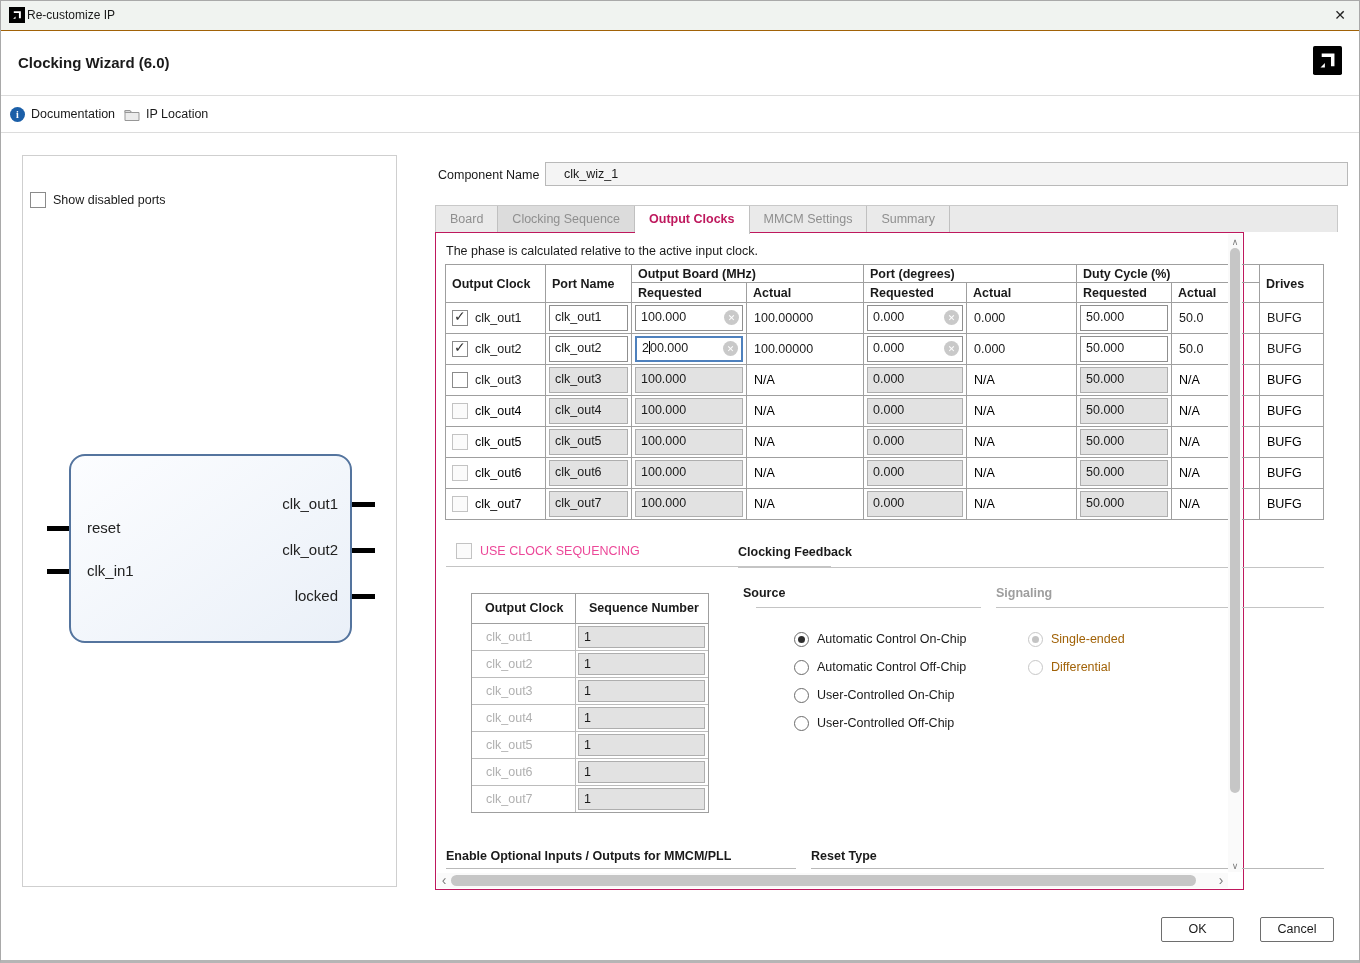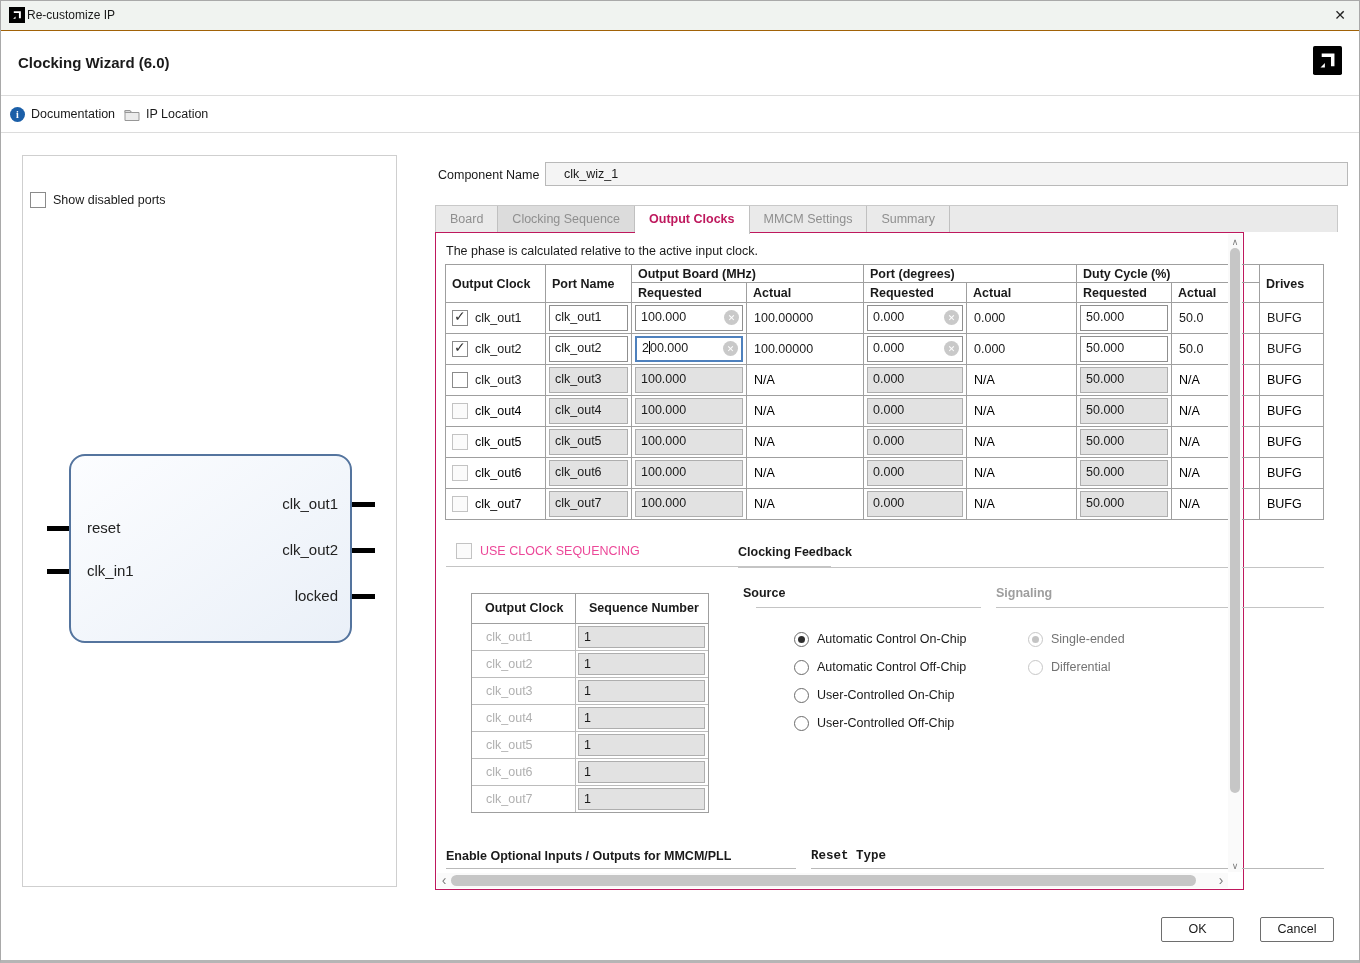--- a/index.html
+++ b/index.html
@@ -97,21 +97,21 @@
   .srow .sc2{position:relative;}
   .sfld{position:absolute;inset:2px;border:1px solid #aeaeae;background:#e2e2e2;line-height:20px;padding-left:5px;}
 
   
   .sect{position:absolute;font-weight:bold;}
   .opt{height:28px;display:flex;align-items:center;gap:8px;}
   .radio{width:13px;height:13px;border-radius:50%;border:1px solid #6b6b6b;background:#fff;position:relative;flex:none;}
   .radio.sel::after{content:"";position:absolute;inset:3px;border-radius:50%;background:#2f2f2f;}
   .opt.dis .radio{border-color:#c7c7c7;}
   .opt.dis .radio.sel::after{background:#c4c4c4;}
-  .opt.dis .olabel{color:#737373;}
+  .opt.dis .olabel{color:#a16207;}
 
   
   .hscroll{position:absolute;left:1px;right:15px;bottom:1px;height:15px;background:#fafafa;}
   .hthumb{position:absolute;left:14px;top:2px;width:745px;height:11px;background:#c6c6c6;border-radius:6px;}
   .vscroll{position:absolute;right:1px;top:1px;bottom:17px;width:14px;background:#fafafa;}
   .vthumb{position:absolute;top:14px;left:2px;width:10px;height:545px;background:#c6c6c6;border-radius:5px;}
   .sarrow{position:absolute;color:#7a7a7a;font-size:11px;width:14px;height:14px;text-align:center;line-height:14px;}
   .sarrow.l{left:0;}.sarrow.r{right:0;}.sarrow.u{top:0;}.sarrow.d{bottom:0;}
   .sarrow.l::before{content:"\2039";font-size:14px;}
   .sarrow.r::before{content:"\203A";font-size:14px;}
@@ -454,21 +454,21 @@
         <span class="olabel">Single-ended</span>
       </div>
       <div class="opt dis">
         <span class="radio"></span>
         <span class="olabel">Differential</span>
       </div>
     </div>
 
   <div class="sect" style="left:10px;top:616px;">Enable Optional Inputs / Outputs for MMCM/PLL</div>
   <div class="line" style="left:10px;top:635px;width:350px;border-top-color:#b9b9b9;"></div>
-  <div class="sect" style="left:375px;top:616px;font-family:Liberation Mono, monospace;">Reset Type</div>
+  <div class="sect" style="left:375px;top:616px;">Reset Type</div>
   <div class="line" style="left:375px;top:635px;width:513px;border-top-color:#b9b9b9;"></div>
 
   <div class="hscroll">
     <span class="sarrow l"></span>
     <div class="hthumb"></div>
     <span class="sarrow r"></span>
   </div>
   <div class="vscroll">
     <span class="sarrow u"></span>
     <div class="vthumb"></div>

